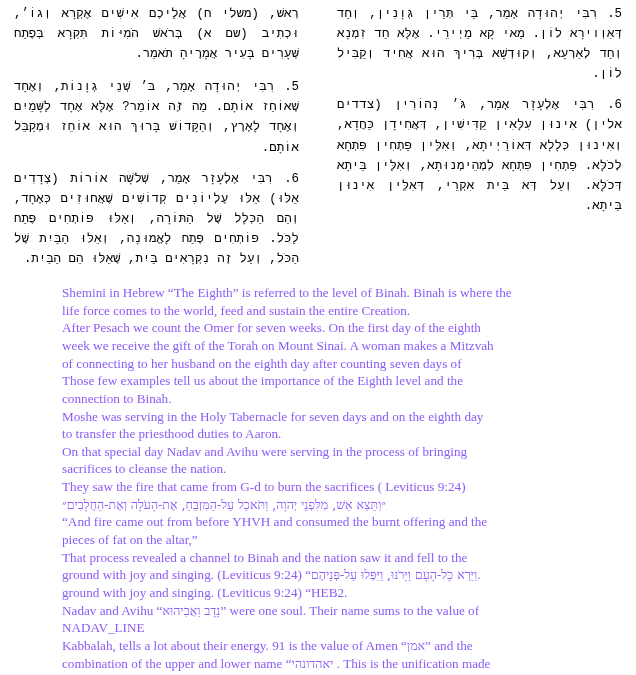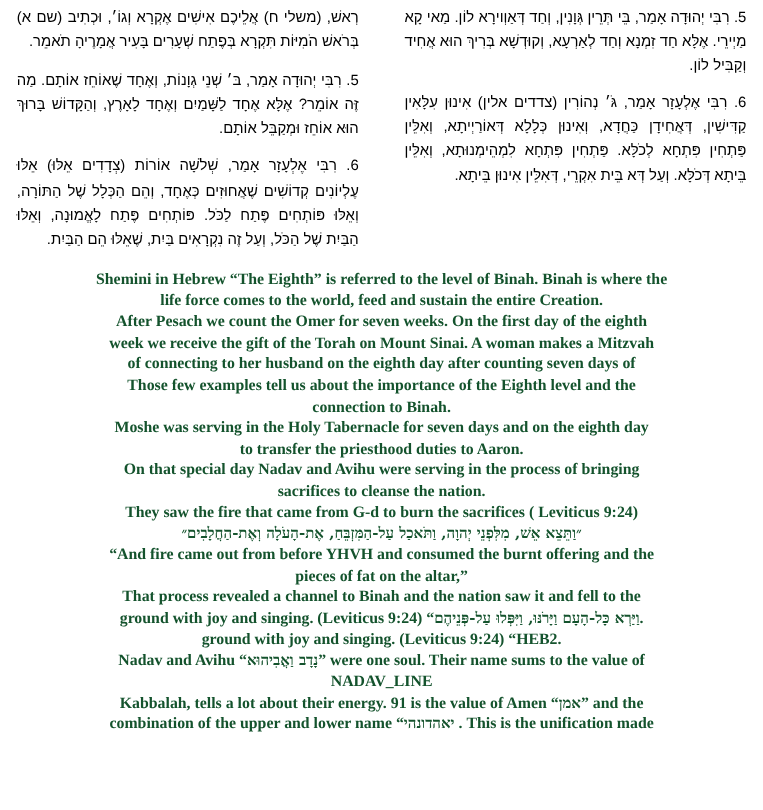--- a/index.html
+++ b/index.html
@@ -30,21 +30,21 @@
     box-sizing: border-box;
     gap: 18px;
   }
   .heb-col {
     width: 285px;
     direction: rtl;
   }
   .heb-para {
     direction: rtl;
     text-align: justify;
-    font-family: Liberation Sans, sans-serif;
+    font-family: Liberation Mono, monospace;
     font-size: 12.4px;
     line-height: 1.62;
     margin: 0 0 11px 0;
     color: #000000;
   }
   .heb-para .num {
     font-weight: normal;
   }
   .heb-top {
     margin-bottom: 13px;
@@ -52,23 +52,22 @@
   
   .eng {
     padding: 4px 62px 0 62px;
     box-sizing: border-box;
   }
   .eng p {
     margin: 0;
     font-family: "Liberation Serif", serif;
     font-size: 13.2px;
     line-height: 1.335;
-    text-align: center;
-    color: #14532d;
-    font-weight: bold;
+    text-align: left;
+    color: #8b5cf6;
   }
   .heb-inline {
     font-family: "DejaVu Serif", "Liberation Serif", serif;
     direction: rtl;
     unicode-bidi: embed;
     font-size: 12.5px;
   }
 </style>
 </head>
 <body>

